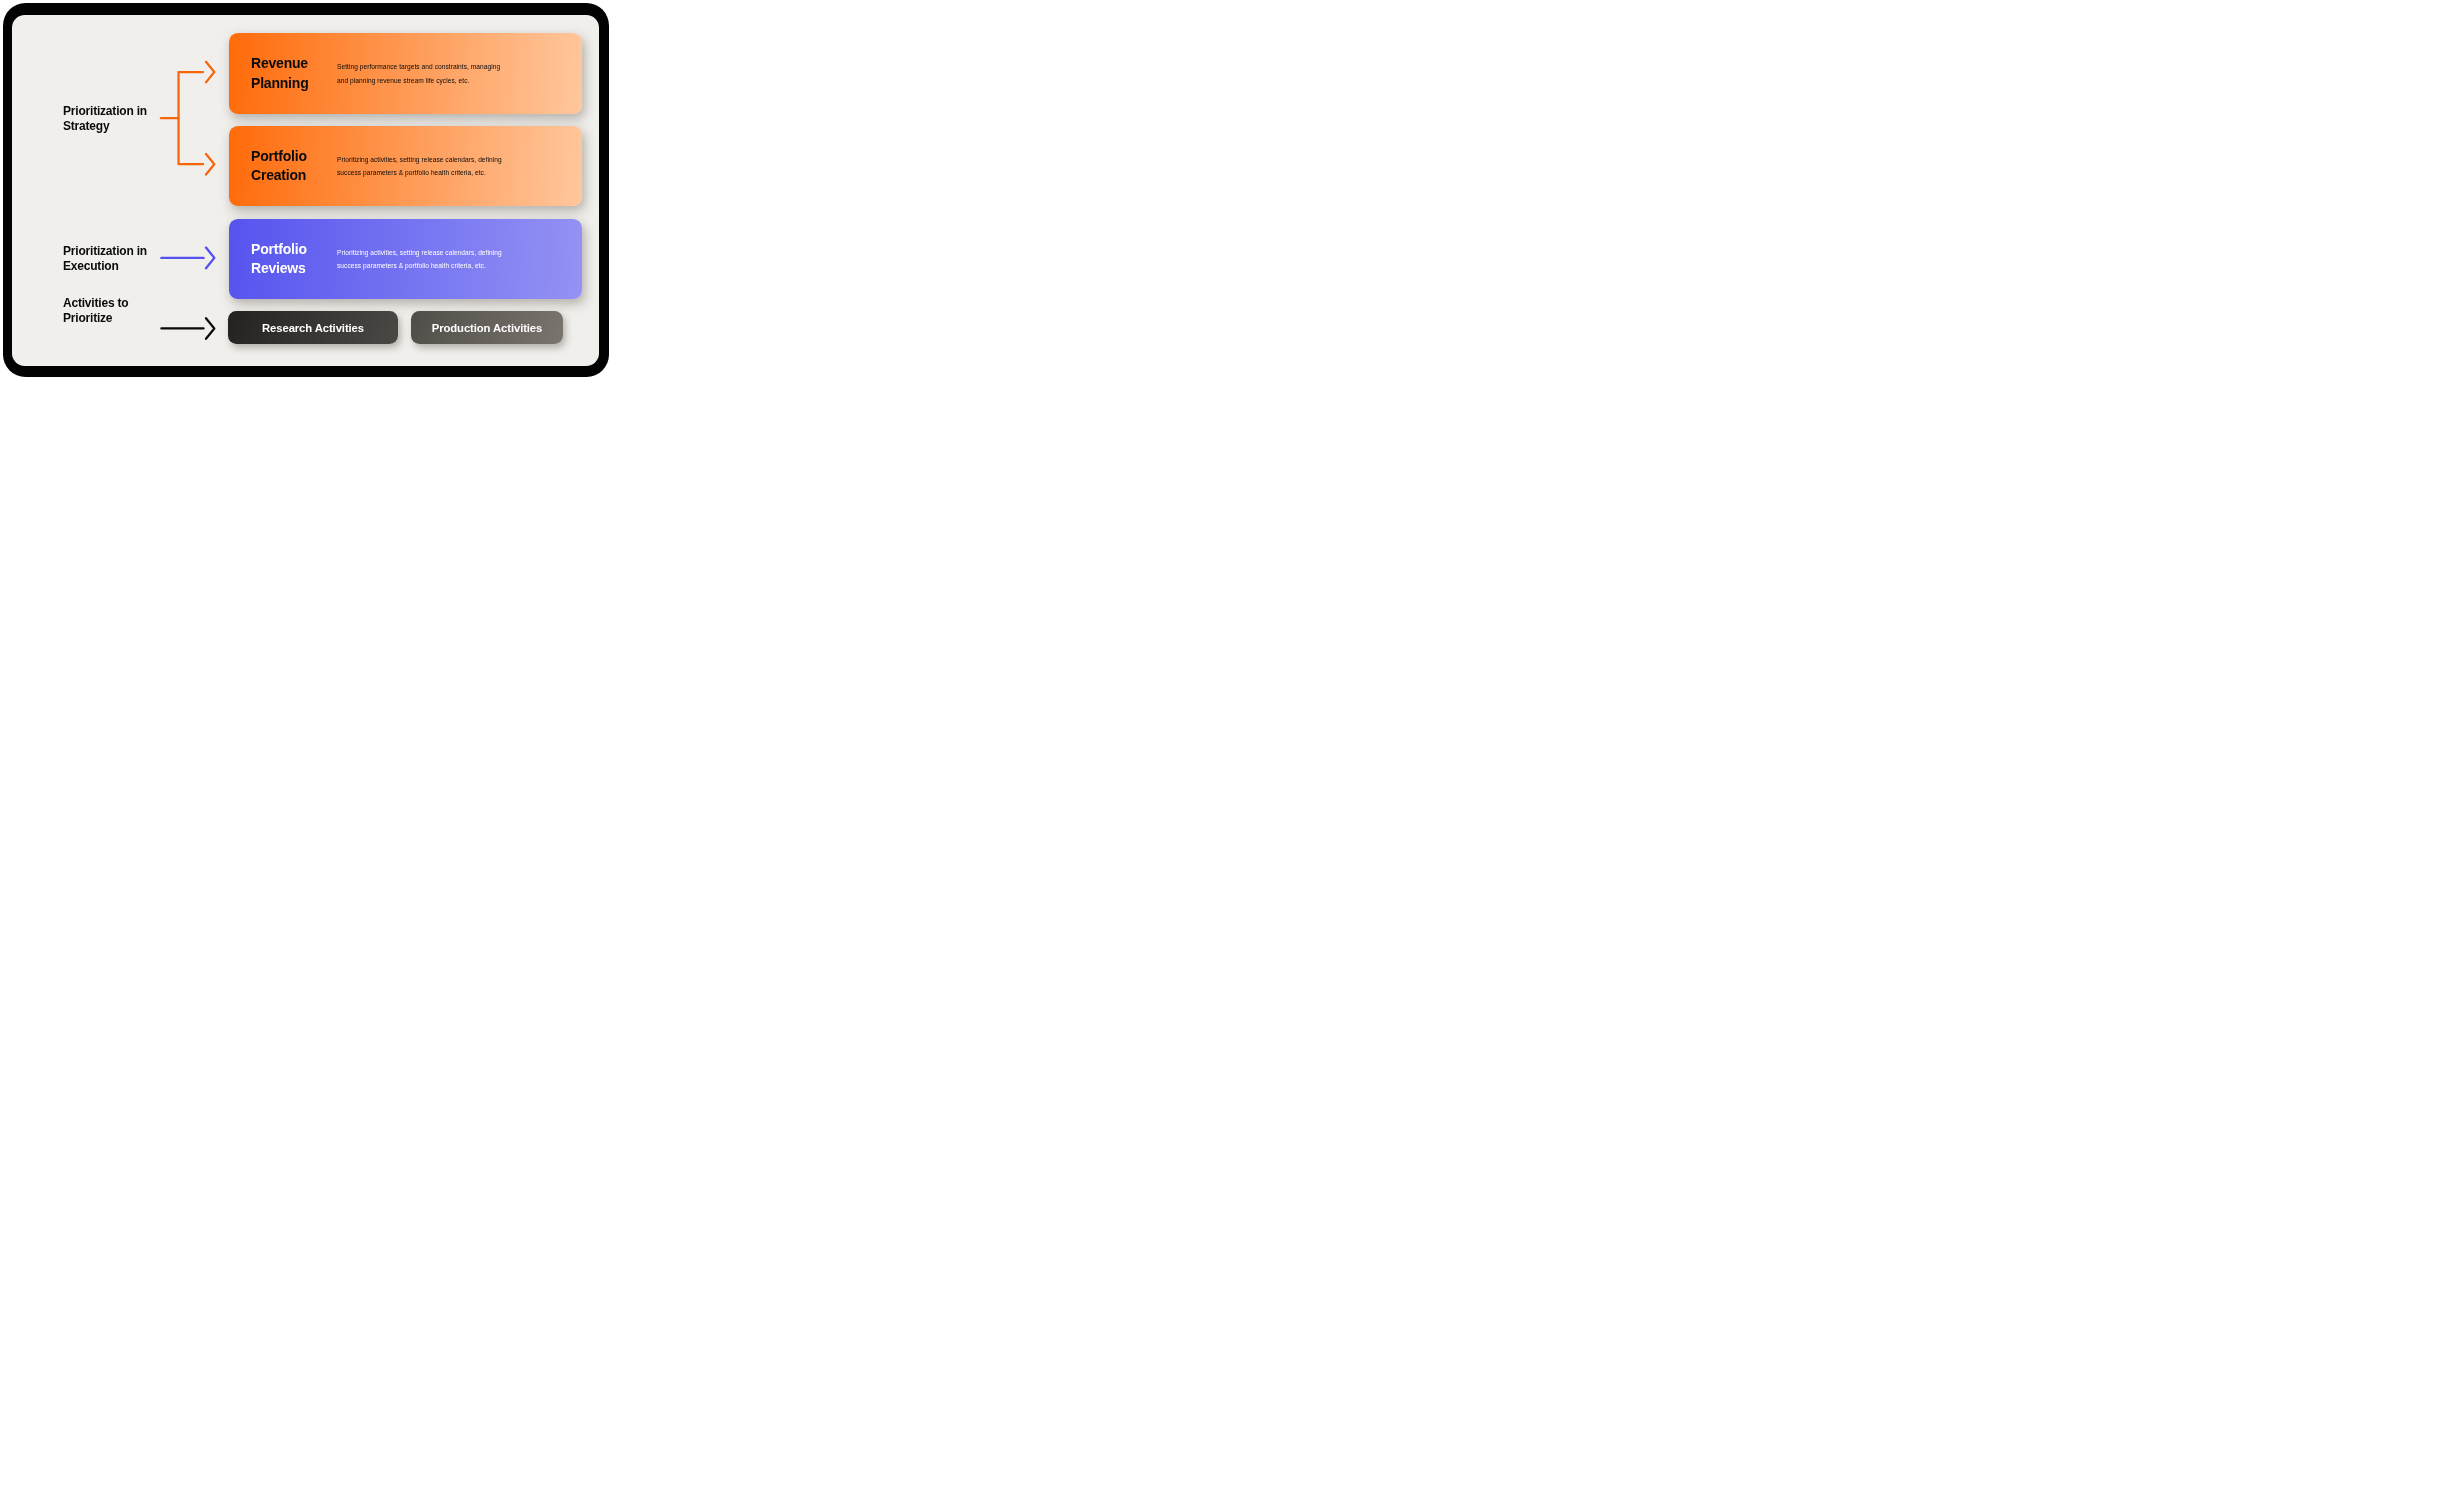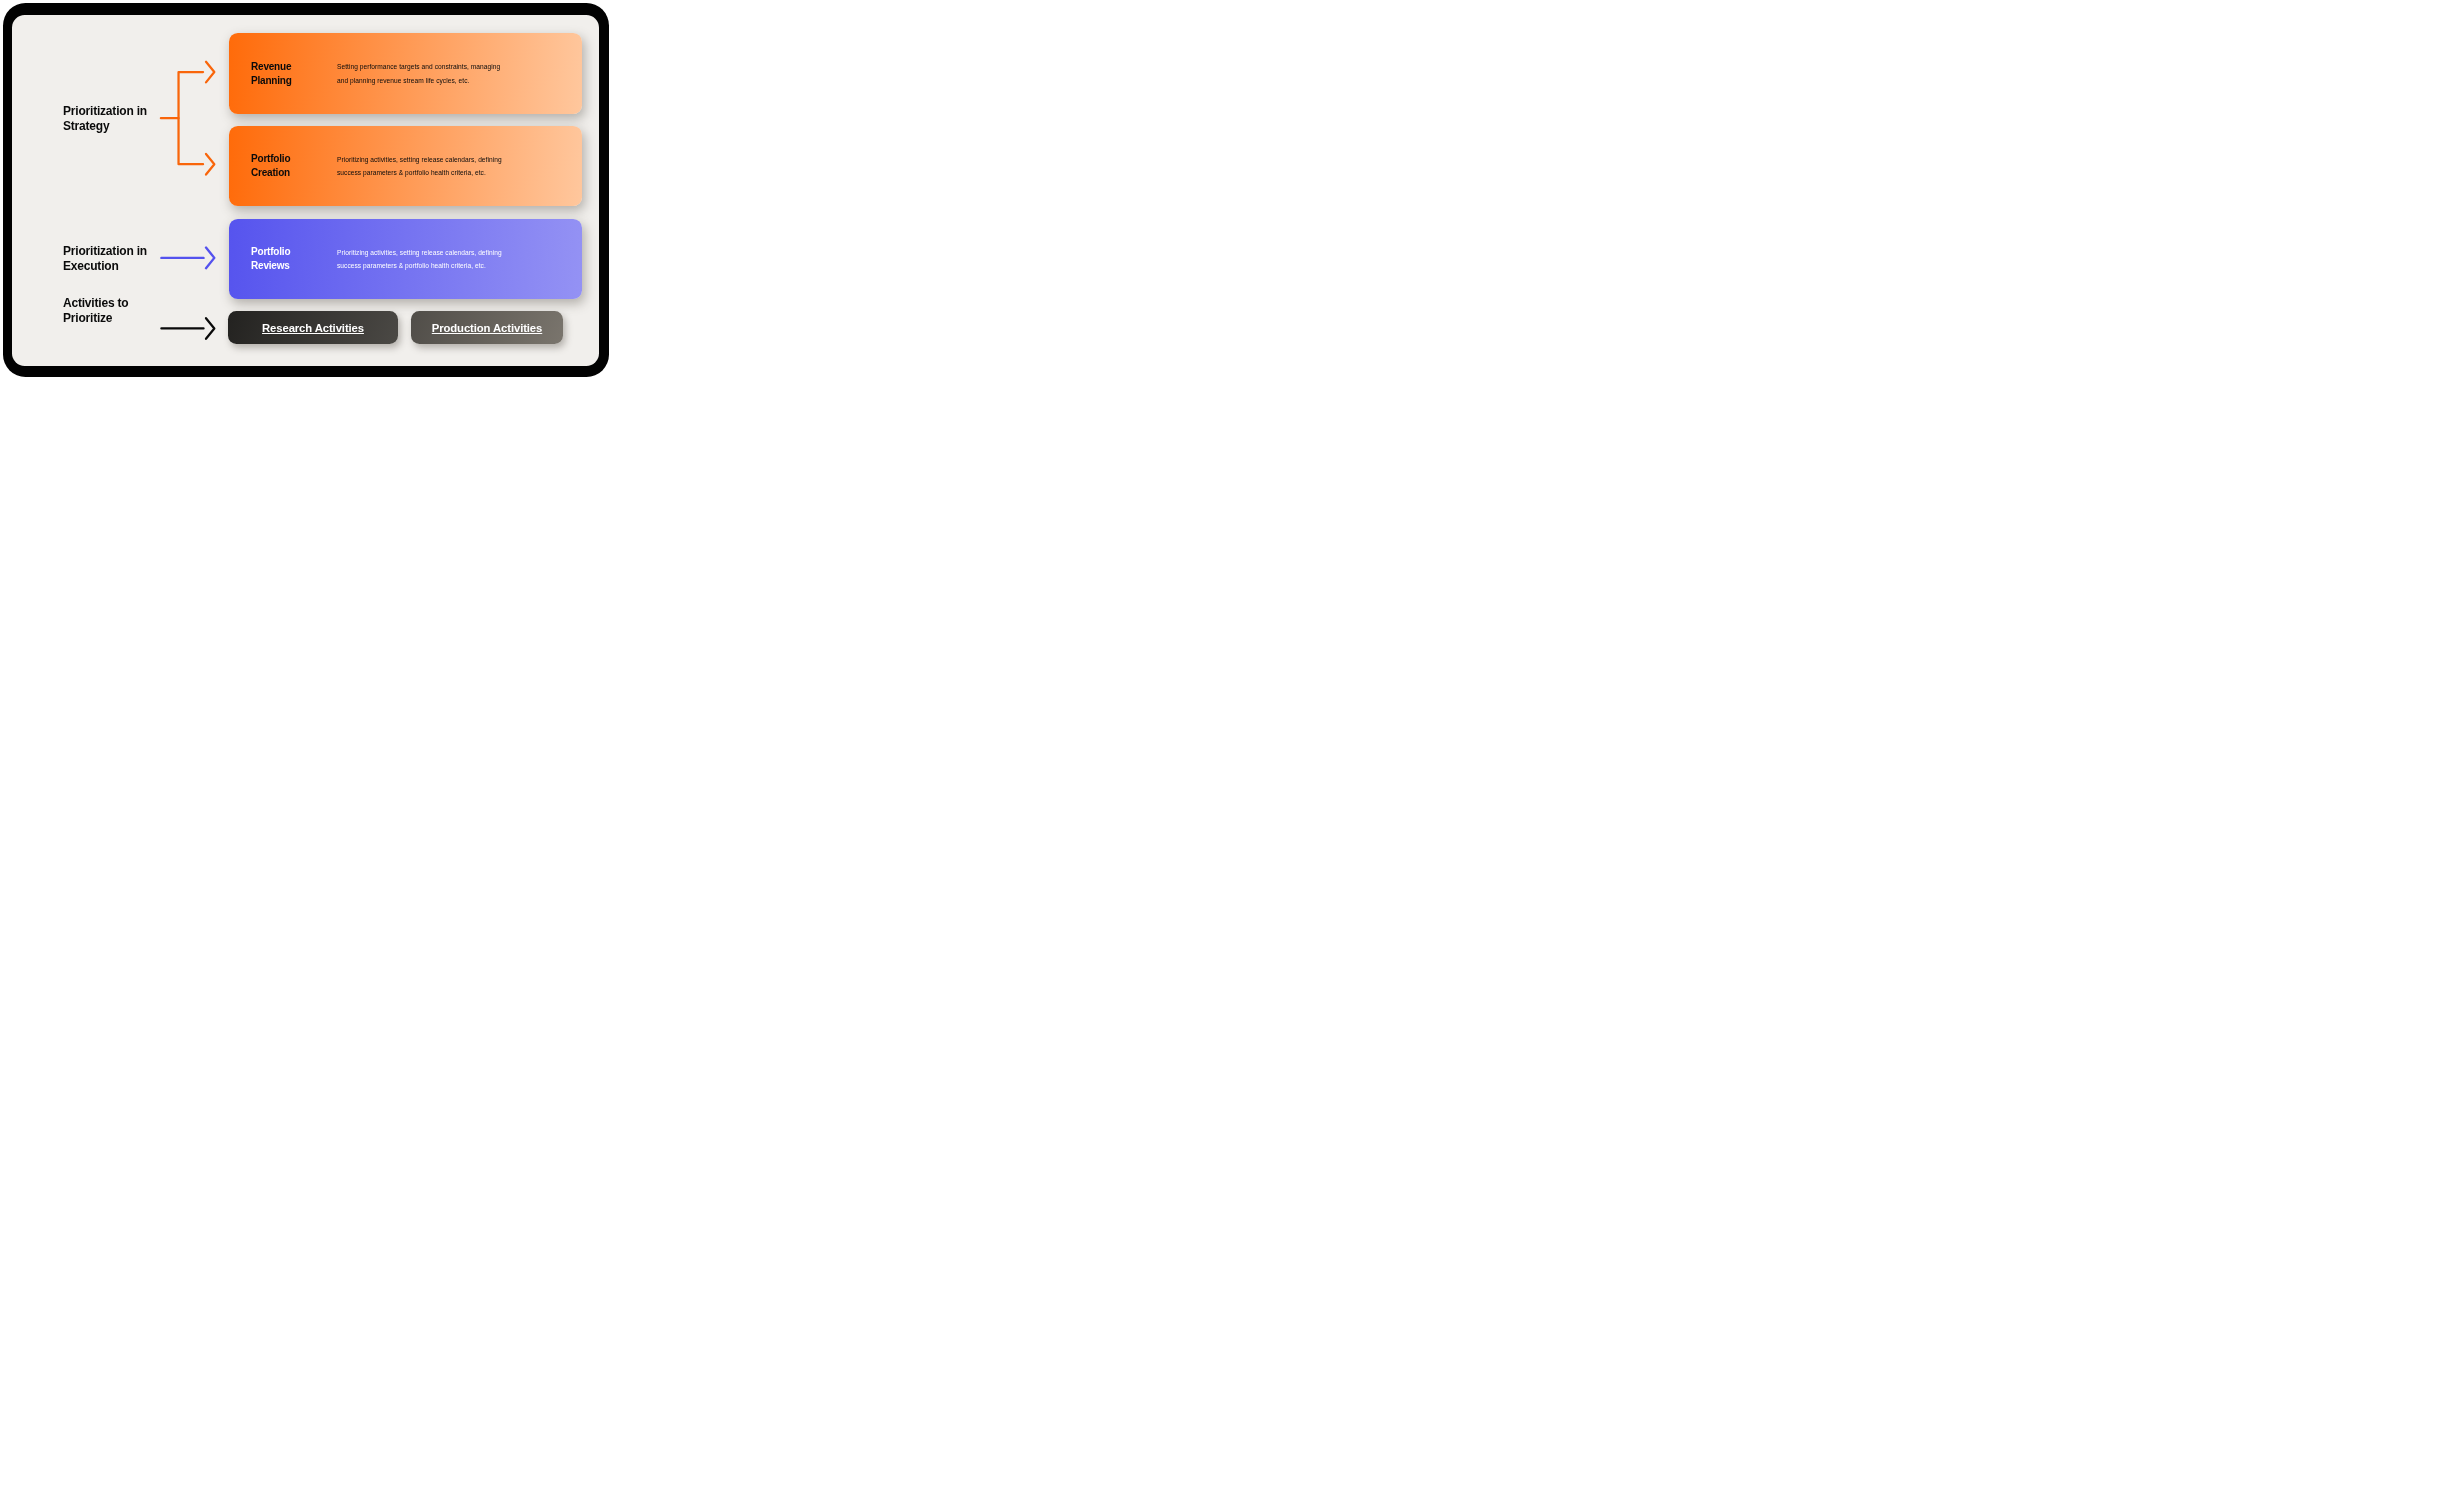--- a/index.html
+++ b/index.html
@@ -67,21 +67,21 @@
     background: linear-gradient(93deg, var(--orange_start, #FF6B0A), var(--orange_end, #FFC79D));
     color: var(--text_dark, #0B0B0B);
   }
   .card.purple {
     background: linear-gradient(93deg, var(--purple_start, #5654EE), var(--purple_end, #9492F4));
     color: var(--text_light, #ffffff);
   }
   .card-title {
     flex: 0 0 64px;
     margin-left: 22px;
-    font-size: 10px;
+    font-size: 14px;
     font-weight: 700;
     line-height: 1.38;
     letter-spacing: -0.2px;
     white-space: pre-line;
   }
   .card-body {
     margin-left: 22px;
     width: 230px;
     font-size: 6.6px;
     font-weight: 400;
@@ -95,21 +95,20 @@
     height: 33px;
     border-radius: 8.3px;
     display: flex;
     align-items: center;
     justify-content: center;
     color: var(--text_light, #ffffff);
     font-size: 11.3px;
     font-weight: 700;
     letter-spacing: -0.1px;
     box-shadow: 2.5px 3.9px 7.8px rgba(70, 62, 55, 0.35);
-    text-decoration: underline;
   }
   .pill.dark1 {
     left: 228px; width: 170px;
     background: linear-gradient(110deg, var(--dark1_start, #232220), var(--dark1_end, #4B4945));
   }
   .pill.dark2 {
     left: 411px; width: 152px;
     background: linear-gradient(110deg, var(--dark2_start, #504D48), var(--dark2_end, #7A756D));
   }
 </style>

